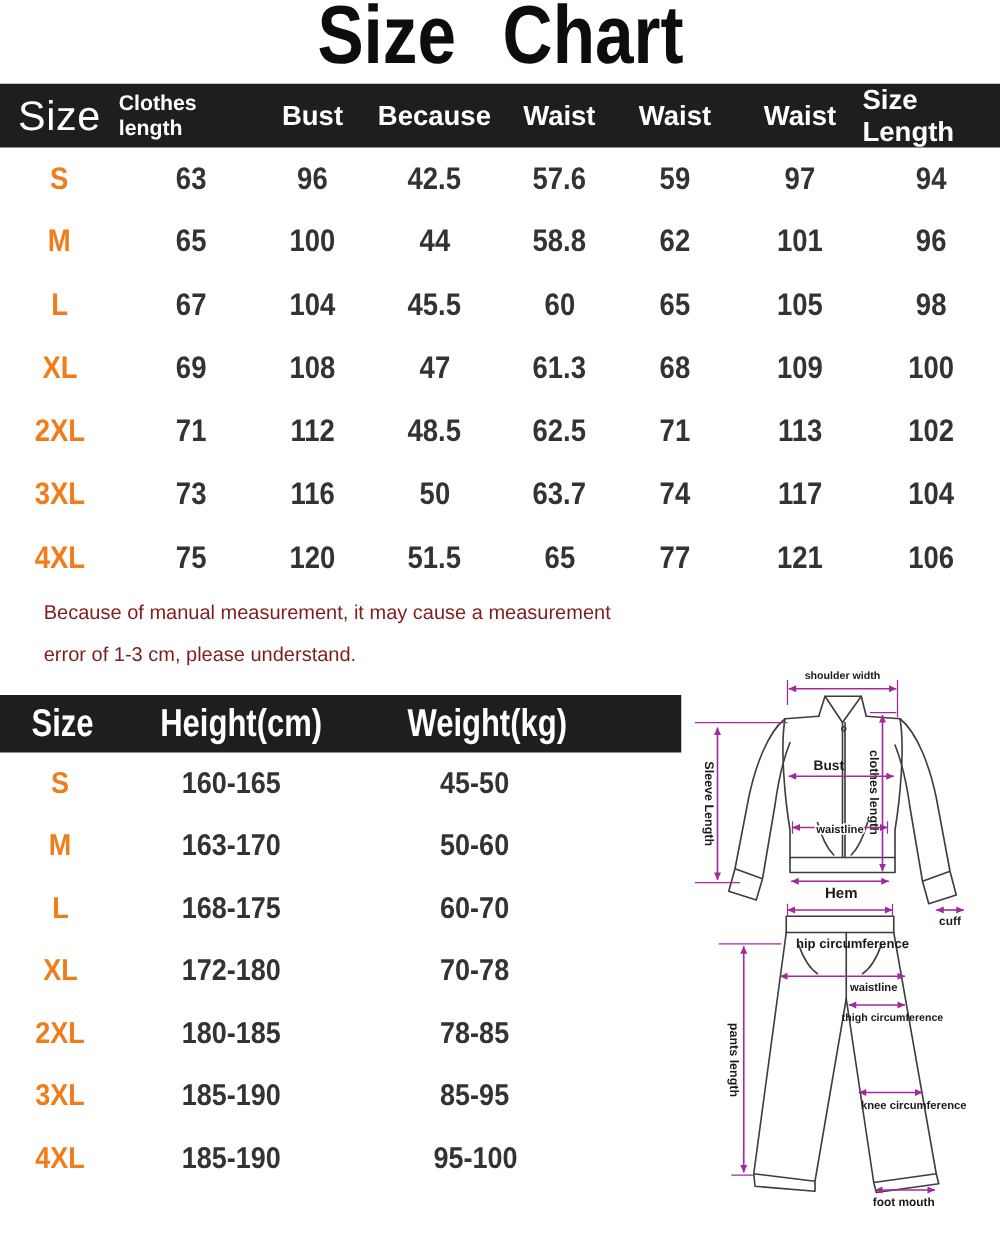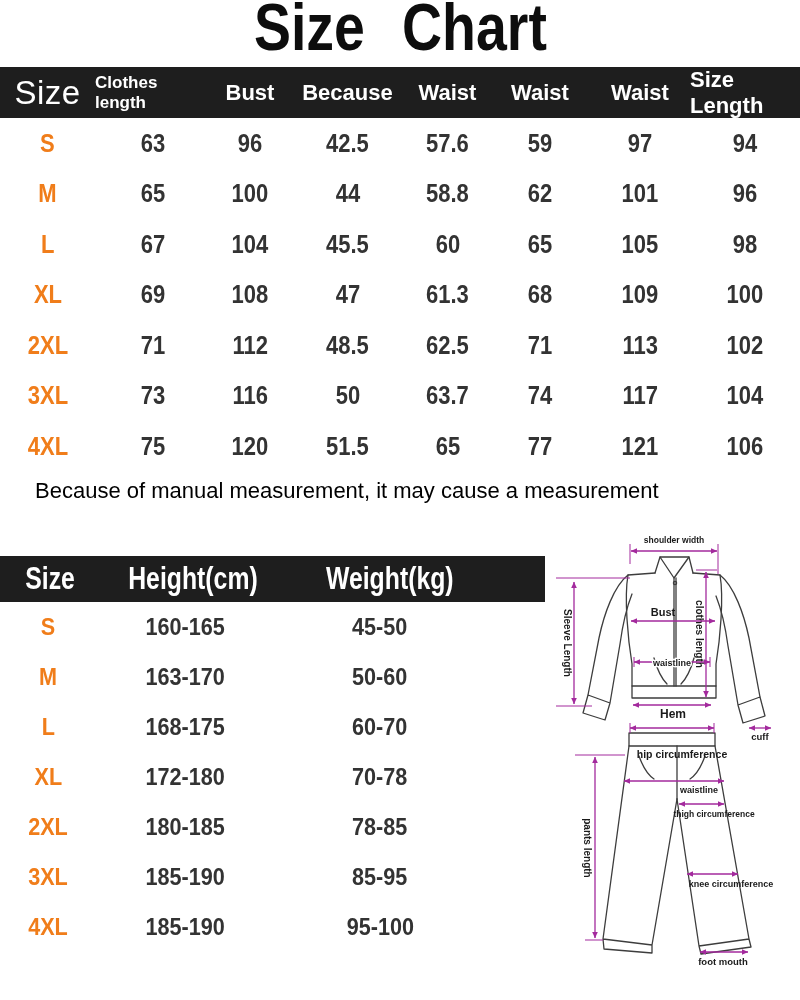--- a/index.html
+++ b/index.html
@@ -25,21 +25,21 @@
   }
   .t1-header .h-big{font-size:33px;font-weight:400;letter-spacing:0.5px;}
   .t1-header .h-small{font-size:17px;font-weight:700;}
   .t1-header .h-mid{font-size:22px;font-weight:700;}
   .t1-rows{position:absolute;top:118px;left:0;width:800px;display:grid;grid-template-rows:repeat(7,50.5px);}
   .t1-row{display:grid;align-items:center;justify-items:center;}
   .t1-row span{display:inline-block;transform:scaleX(0.88);font-size:25px;font-weight:700;color:#333;}
   .t1-row .size{color:#f07d1a;}
 
   
-  .note{position:absolute;top:474px;left:35px;font-size:22px;line-height:34px;color:#000000;}
+  .note{position:absolute;top:474px;left:35px;font-size:16px;line-height:34px;color:#7f1d1d;}
 
   
   .t2-header{
     position:absolute;top:556px;left:0;width:545px;height:46px;background:#1e1e1e;
     display:grid;grid-template-columns:100px 185px 210px;align-items:center;justify-items:center;color:#fff;
   }
   .t2-header span{display:inline-block;font-size:31px;font-weight:700;transform:scaleX(0.8);}
   .t2-rows{position:absolute;top:602px;left:0;display:grid;grid-template-rows:repeat(7,50px);}
   .t2-row{display:grid;grid-template-columns:96px 178px 212px;align-items:center;justify-items:center;}
   .t2-row span{display:inline-block;transform:scaleX(0.9);font-size:24px;font-weight:700;color:#333;}
@@ -139,20 +139,21 @@
       <span>51.5</span>
       <span>65</span>
       <span>77</span>
       <span>121</span>
       <span>106</span>
     </div>
   </div>
 
   <div class="note">
     <div>Because of manual measurement, it may cause a measurement</div>
+    <div>error of 1-3 cm, please understand.</div>
   </div>
 
   <div class="t2-header">
     <span>Size</span>
     <span>Height(cm)</span>
     <span>Weight(kg)</span>
   </div>
 
   <div class="t2-rows">
     <div class="t2-row">

